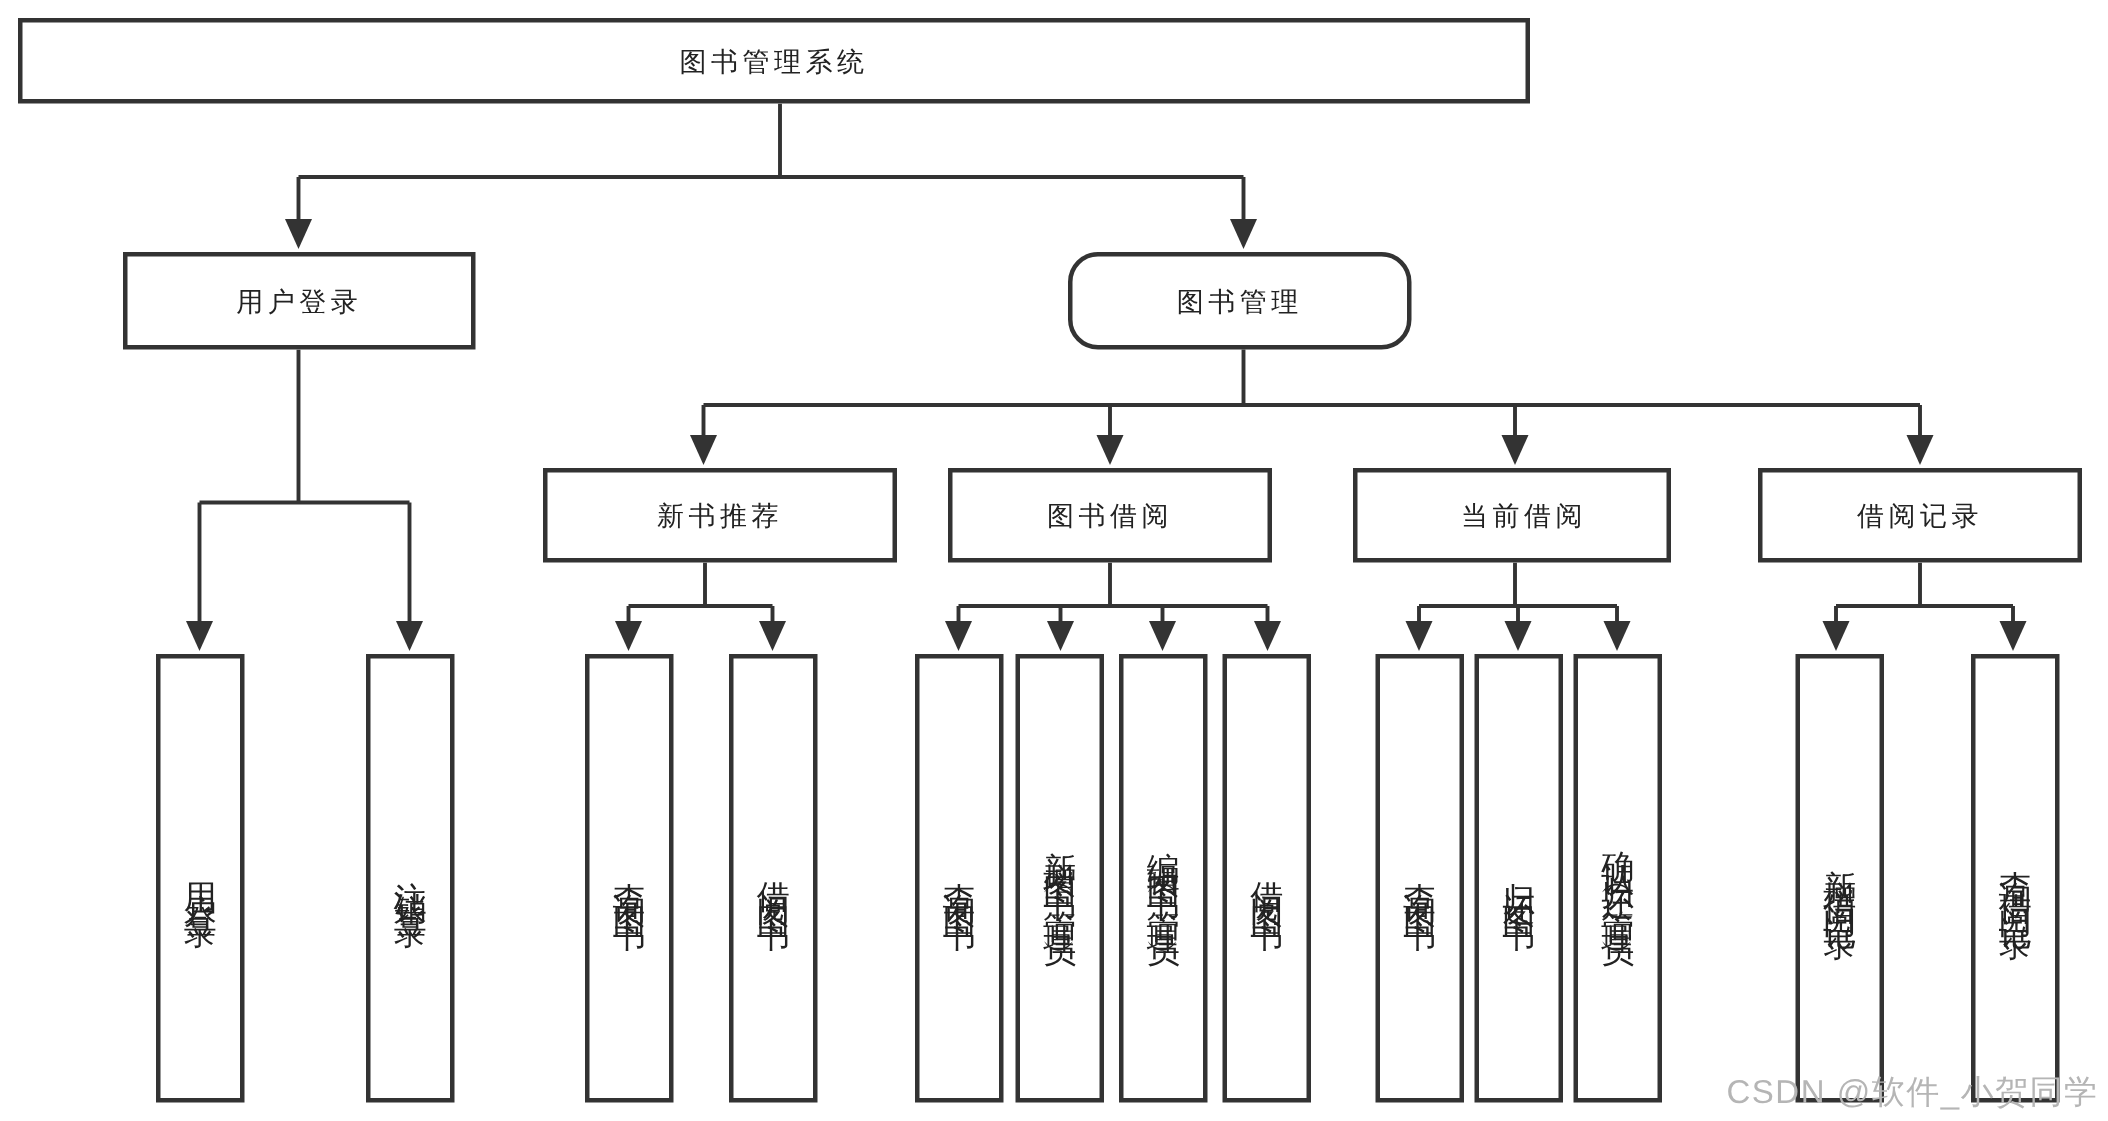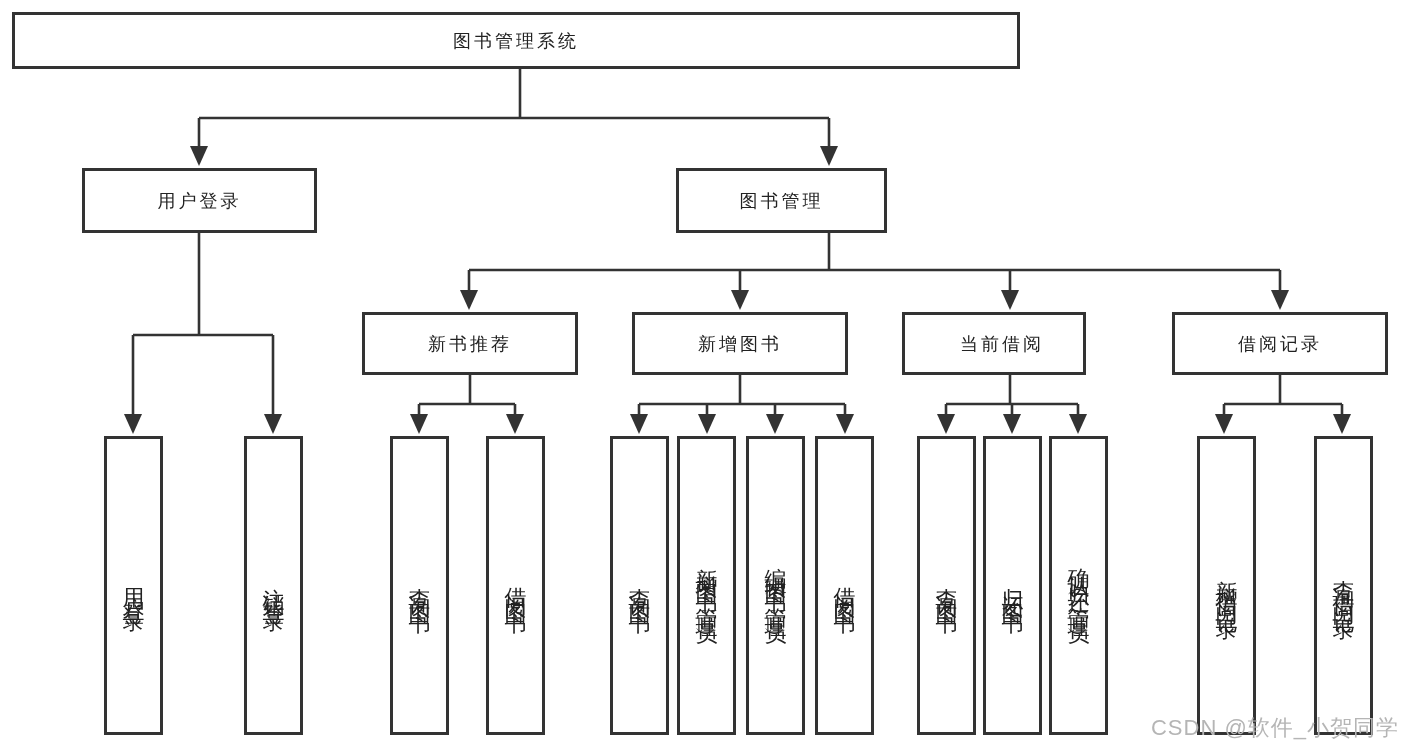--- a/index.html
+++ b/index.html
@@ -141,31 +141,31 @@
     </g>
   </svg>
 
   <div class="box" style="left:12px; top:12px; width:1008px; height:57px;">
     <span class="hlabel">图书管理系统</span>
   </div>
 
   <div class="box" style="left:82px; top:168px; width:235px; height:65px;">
     <span class="hlabel">用户登录</span>
   </div>
-  <div class="box" style="left:676px; top:168px; width:211px; height:65px;">
+  <div class="box" style="left:712px; top:168px; width:229px; height:65px;border-radius:20px;">
     <span class="hlabel">图书管理</span>
   </div>
 
-  <div class="box" style="left:362px; top:312px; width:216px; height:63px;">
+  <div class="box" style="left:362px; top:312px; width:236px; height:63px;">
     <span class="hlabel">新书推荐</span>
   </div>
   <div class="box" style="left:632px; top:312px; width:216px; height:63px;">
-    <span class="hlabel">新增图书</span>
-  </div>
-  <div class="box" style="left:902px; top:312px; width:184px; height:63px;padding-left:16px;">
+    <span class="hlabel">图书借阅</span>
+  </div>
+  <div class="box" style="left:902px; top:312px; width:212px; height:63px;padding-left:16px;">
     <span class="hlabel">当前借阅</span>
   </div>
   <div class="box" style="left:1172px; top:312px; width:216px; height:63px;">
     <span class="hlabel">借阅记录</span>
   </div>
 
   <div class="box vbox" style="left:104px;">
     <span class="vlabel">用户登录</span>
   </div>
   <div class="box vbox" style="left:244px;">

